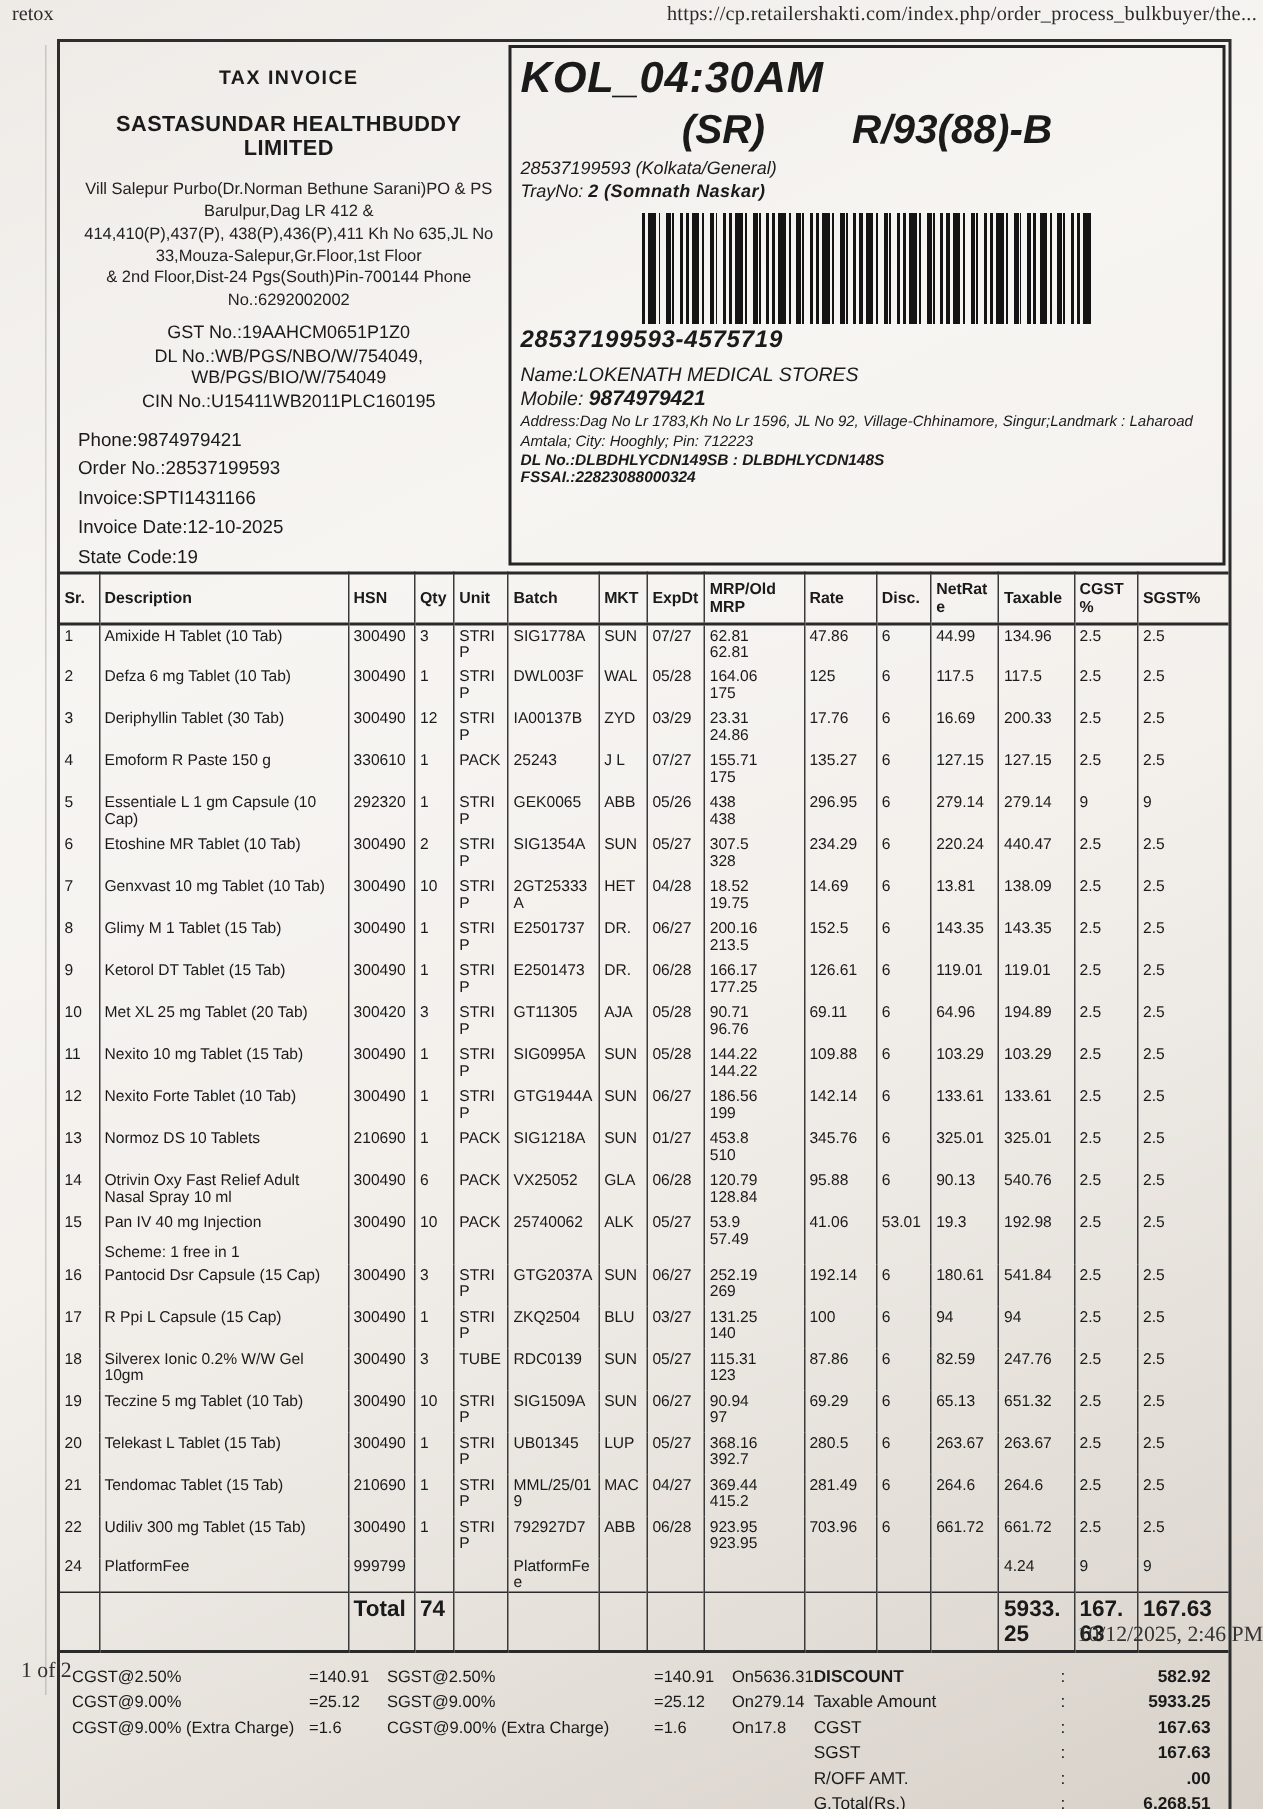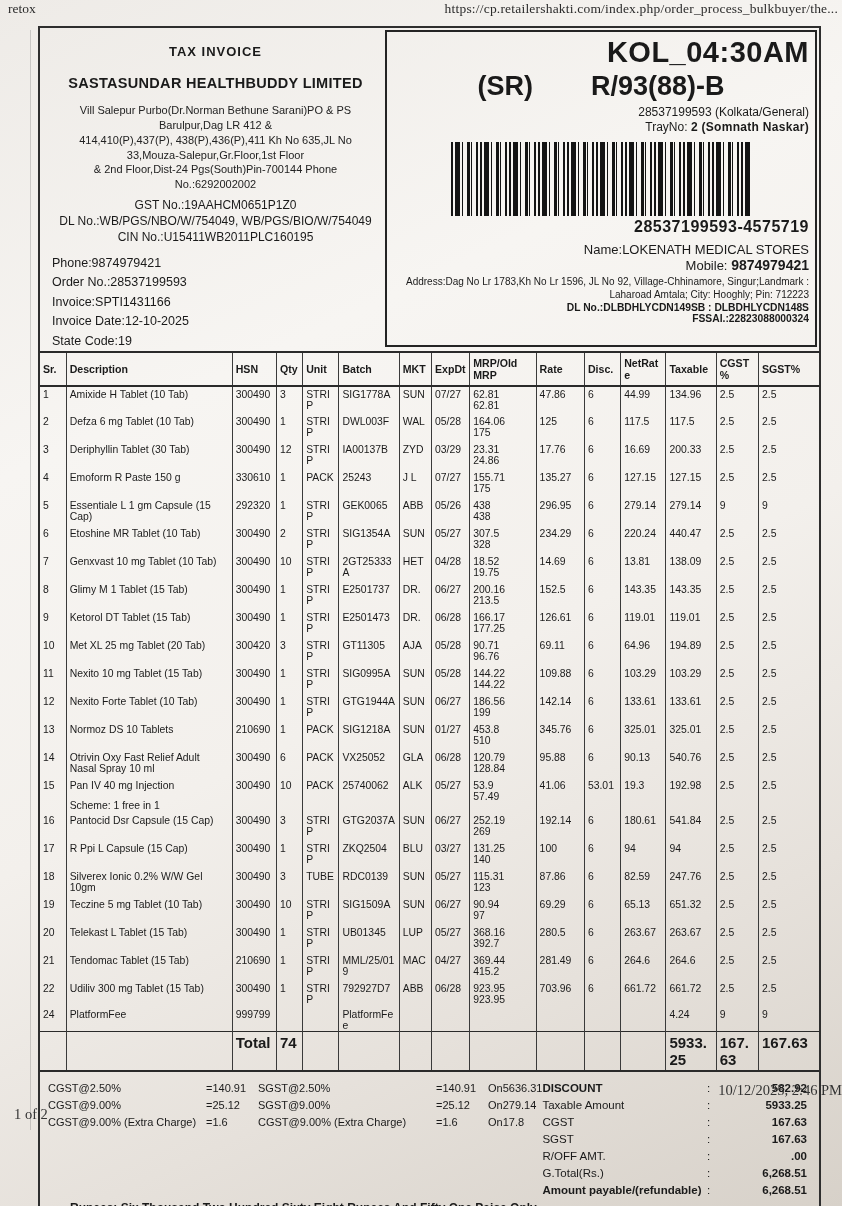--- a/index.html
+++ b/index.html
@@ -17,21 +17,21 @@
   
   .invoice { position:absolute; left:38px; top:26px; width:783px; border:2px solid #2e2e2e; }
   .inv-header { display:flex; min-height:252px; }
   .hleft { flex:1; padding:12px 6px 0 12px; text-align:center; }
   .tax-title { font-weight:bold; font-size:13px; letter-spacing:1px; margin-top:4px; }
   .company { font-weight:bold; font-size:14.5px; margin-top:16px; letter-spacing:.3px; }
   .addr { font-size:11px; margin-top:12px; line-height:1.35; color:#222; }
   .reg { font-size:12px; margin-top:2px; }
   .reg.first { margin-top:6px; }
   .meta { text-align:left; margin-top:10px; font-size:12.5px; line-height:1.55; }
-  .hright { width:432px; border:2px solid #242424; margin:2px 2px 4px 0; padding:4px 6px 2px; text-align:right; }
+  .hright { width:478px; border:2px solid #242424; margin:2px 2px 4px 0; padding:4px 6px 2px; text-align:left;font-style:italic; }
   .route { font-weight:bold; font-size:29px; letter-spacing:.5px; }
   .srline { display:flex; justify-content:center; gap:58px; font-weight:bold; font-size:27px; margin-top:2px; }
   .order-ref { font-size:12px; margin-top:3px; }
   .tray { font-size:12px; margin-top:1px; }
   .tray b { letter-spacing:.3px; }
   .barcode { width:300px; height:74px; margin:8px auto 0;
     background:repeating-linear-gradient(90deg,
       #141414 0 2px, transparent 2px 4px,
       #141414 4px 9px, transparent 9px 11px,
       #141414 11px 12px, transparent 12px 16px,
@@ -253,21 +253,21 @@
             <td>135.27</td>
             <td>6</td>
             <td>127.15</td>
             <td>127.15</td>
             <td>2.5</td>
             <td>2.5</td>
           </tr>
           <tr class="item">
             <td>5</td>
             <td>
-              <div>Essentiale L 1 gm Capsule (15 Cap)</div>
+              <div>Essentiale L 1 gm Capsule (10 Cap)</div>
             </td>
             <td>292320</td>
             <td class="c-center">1</td>
             <td>STRIP</td>
             <td class="c-center">GEK0065</td>
             <td>ABB</td>
             <td>05/26</td>
             <td>
               <div>438</div>
               <div>438</div>

